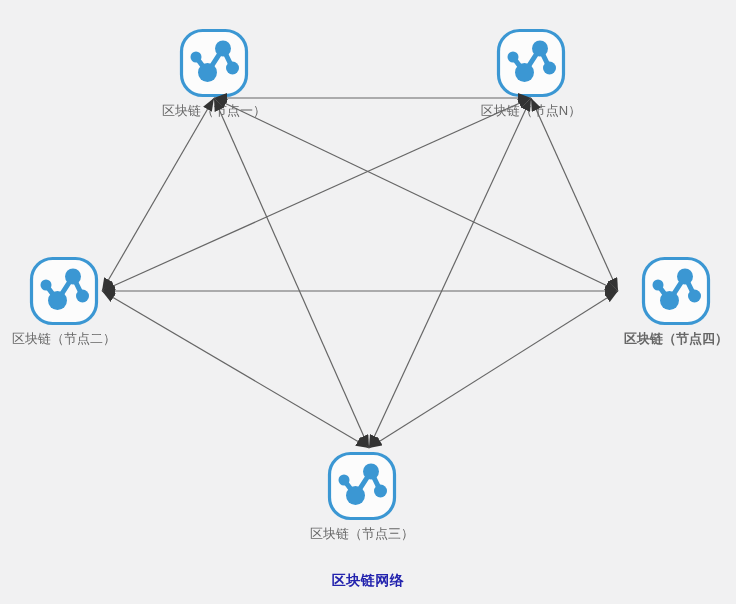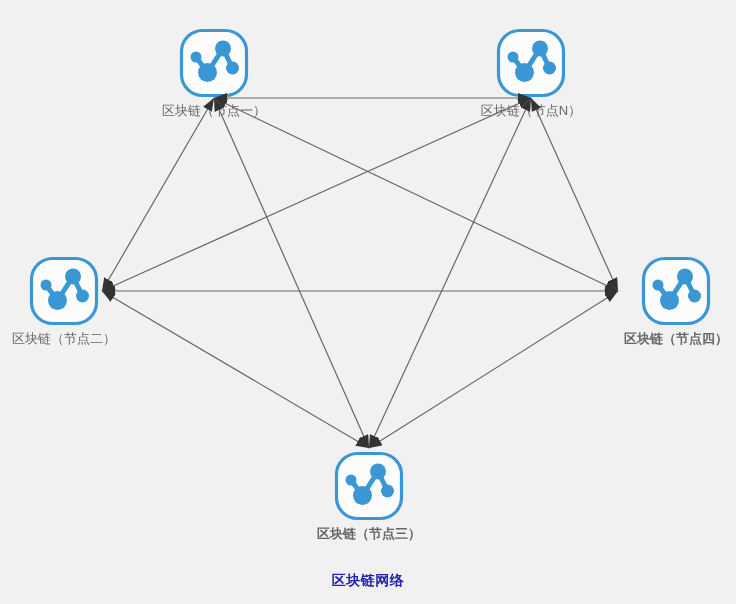--- a/index.html
+++ b/index.html
@@ -118,21 +118,21 @@
           <path d="M18 30 L29.5 45.5 L45 21.5 L54.5 41"></path>
           <circle cx="18" cy="30" r="5.5"></circle>
           <circle cx="29.5" cy="45.5" r="9.5"></circle>
           <circle cx="45" cy="21.5" r="8"></circle>
           <circle cx="54.5" cy="41" r="6.5"></circle>
         </g>
       </svg>
     </span>
     <span class="node-label">区块链（节点四）</span>
   </div>
-      <div class="node" style="left: 289px; top: 450px; font-weight: bold;">
+      <div class="node" style="left: 282px; top: 450px;">
     <span class="icon">
       <svg viewBox="0 0 72 72" width="72" height="72" xmlns="http://www.w3.org/2000/svg">
         <rect class="icon-box" x="3.5" y="3.5" width="65" height="65" rx="21" ry="21"></rect>
         <g class="icon-glyph">
           <path d="M18 30 L29.5 45.5 L45 21.5 L54.5 41"></path>
           <circle cx="18" cy="30" r="5.5"></circle>
           <circle cx="29.5" cy="45.5" r="9.5"></circle>
           <circle cx="45" cy="21.5" r="8"></circle>
           <circle cx="54.5" cy="41" r="6.5"></circle>
         </g>

